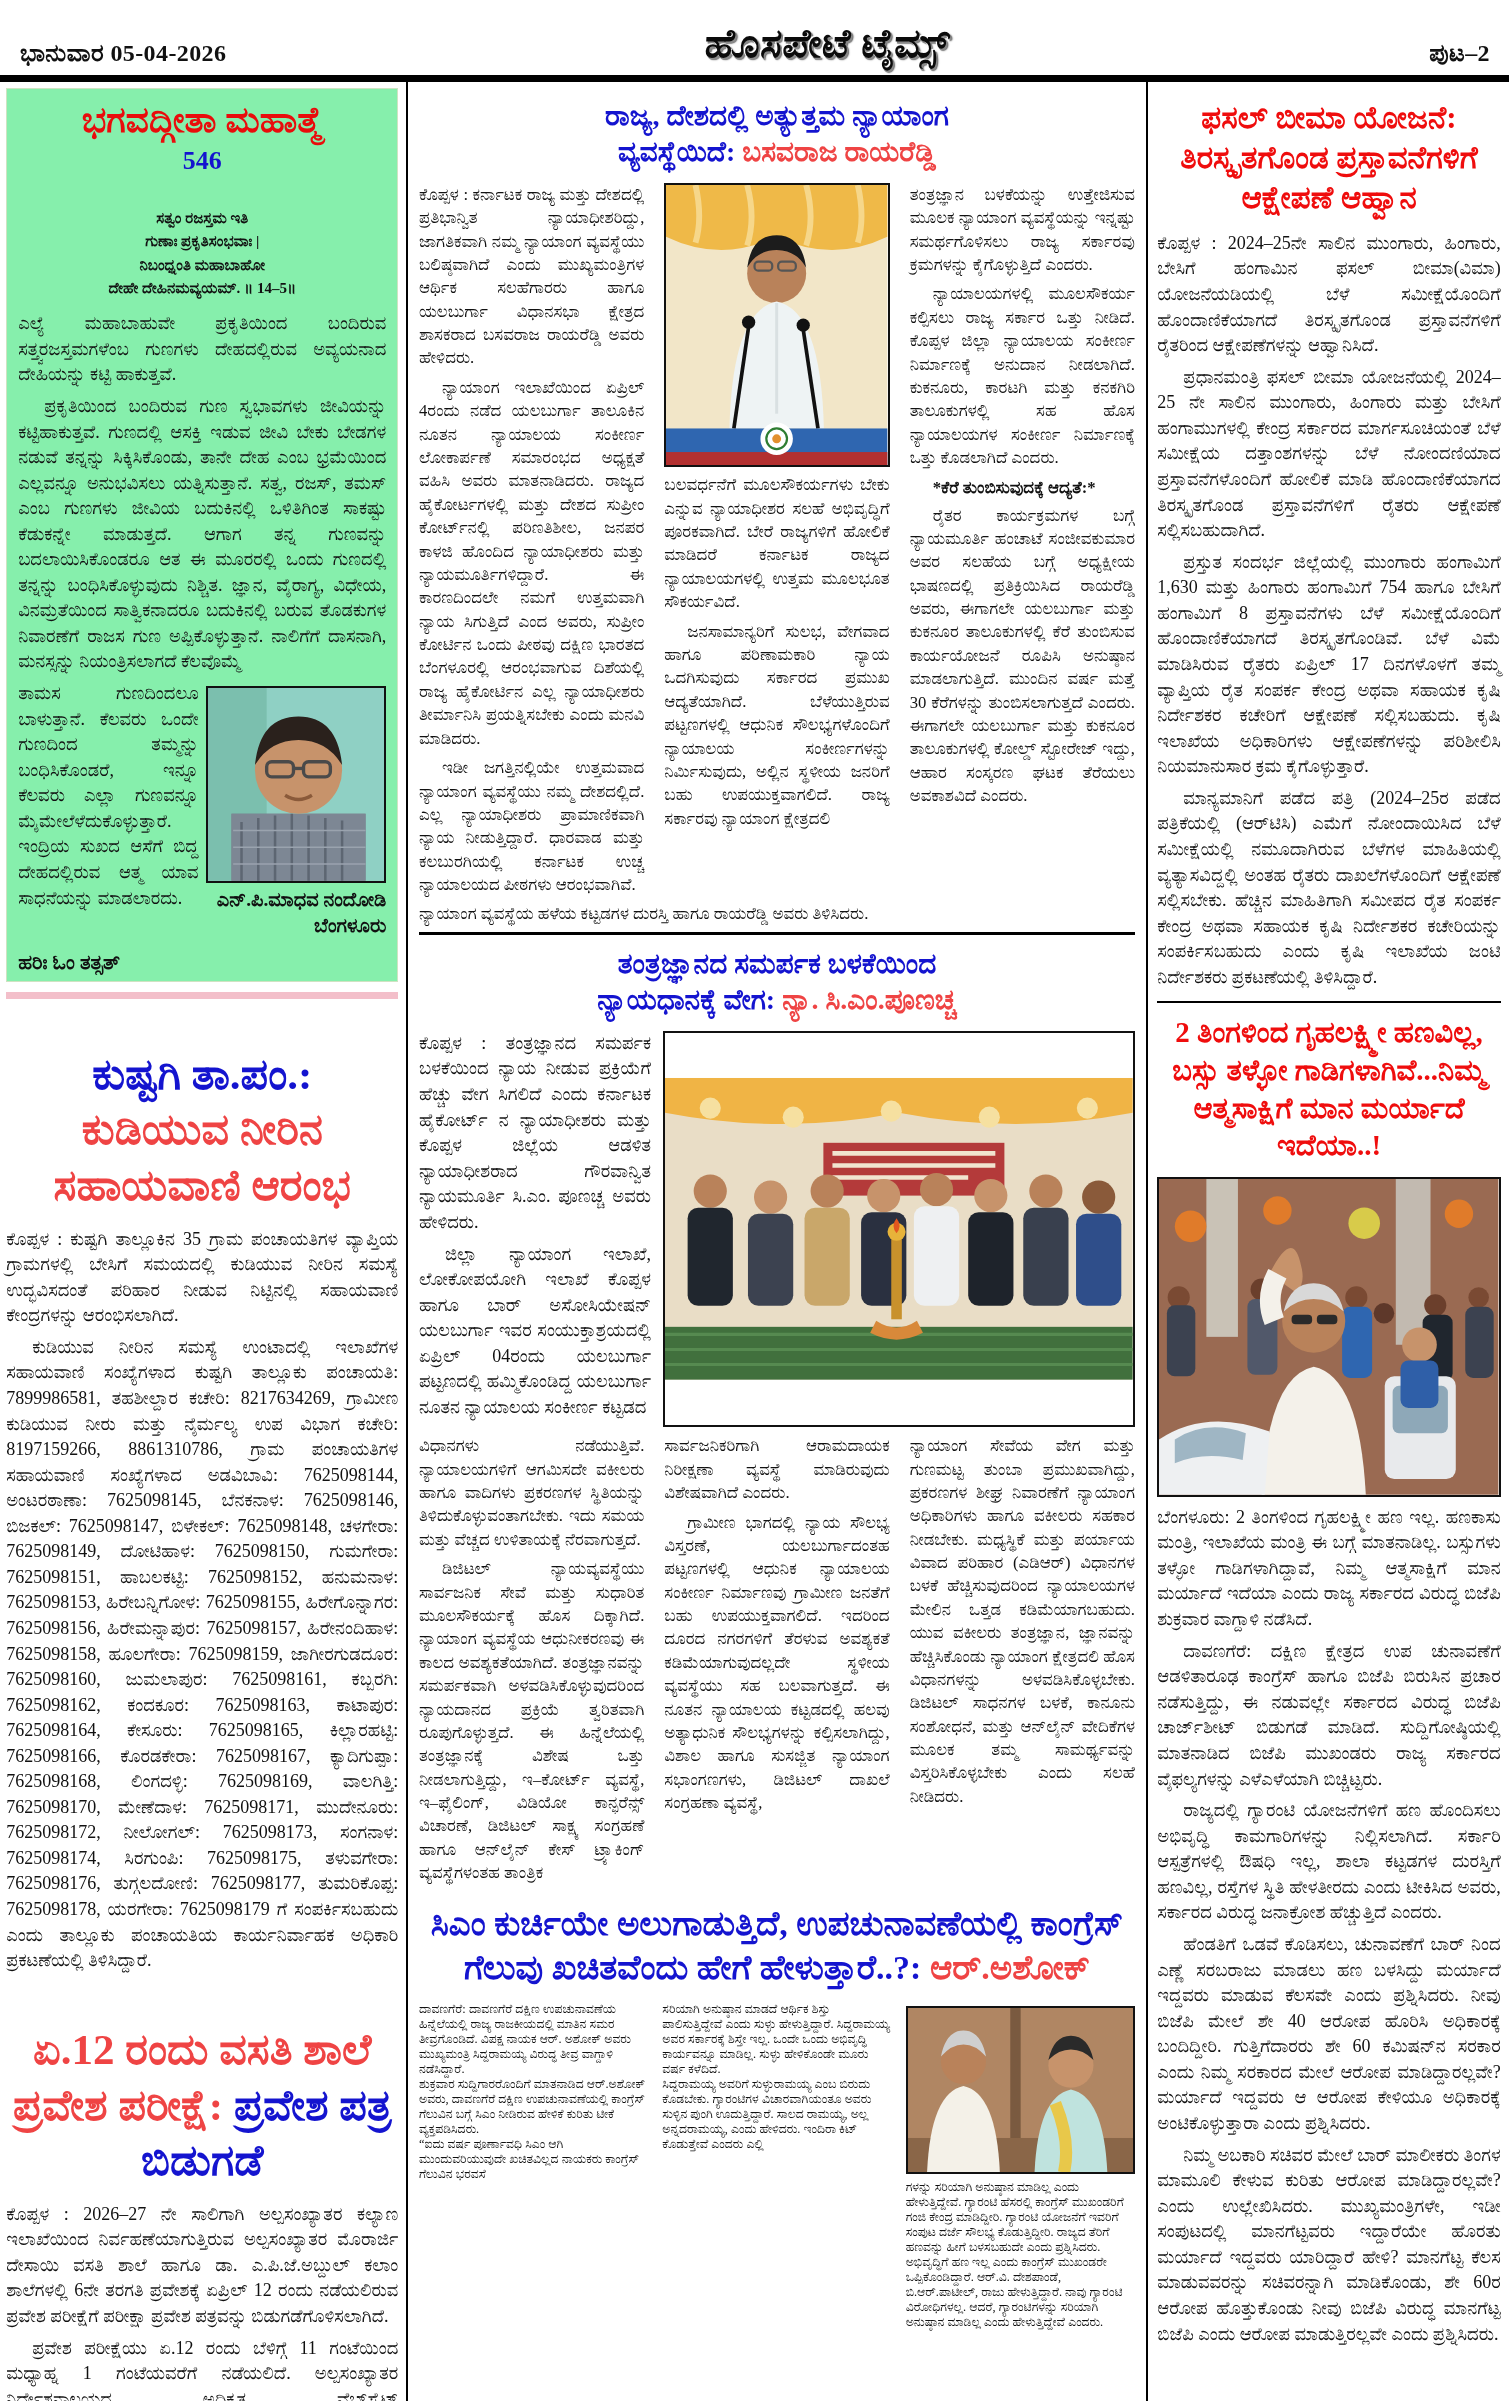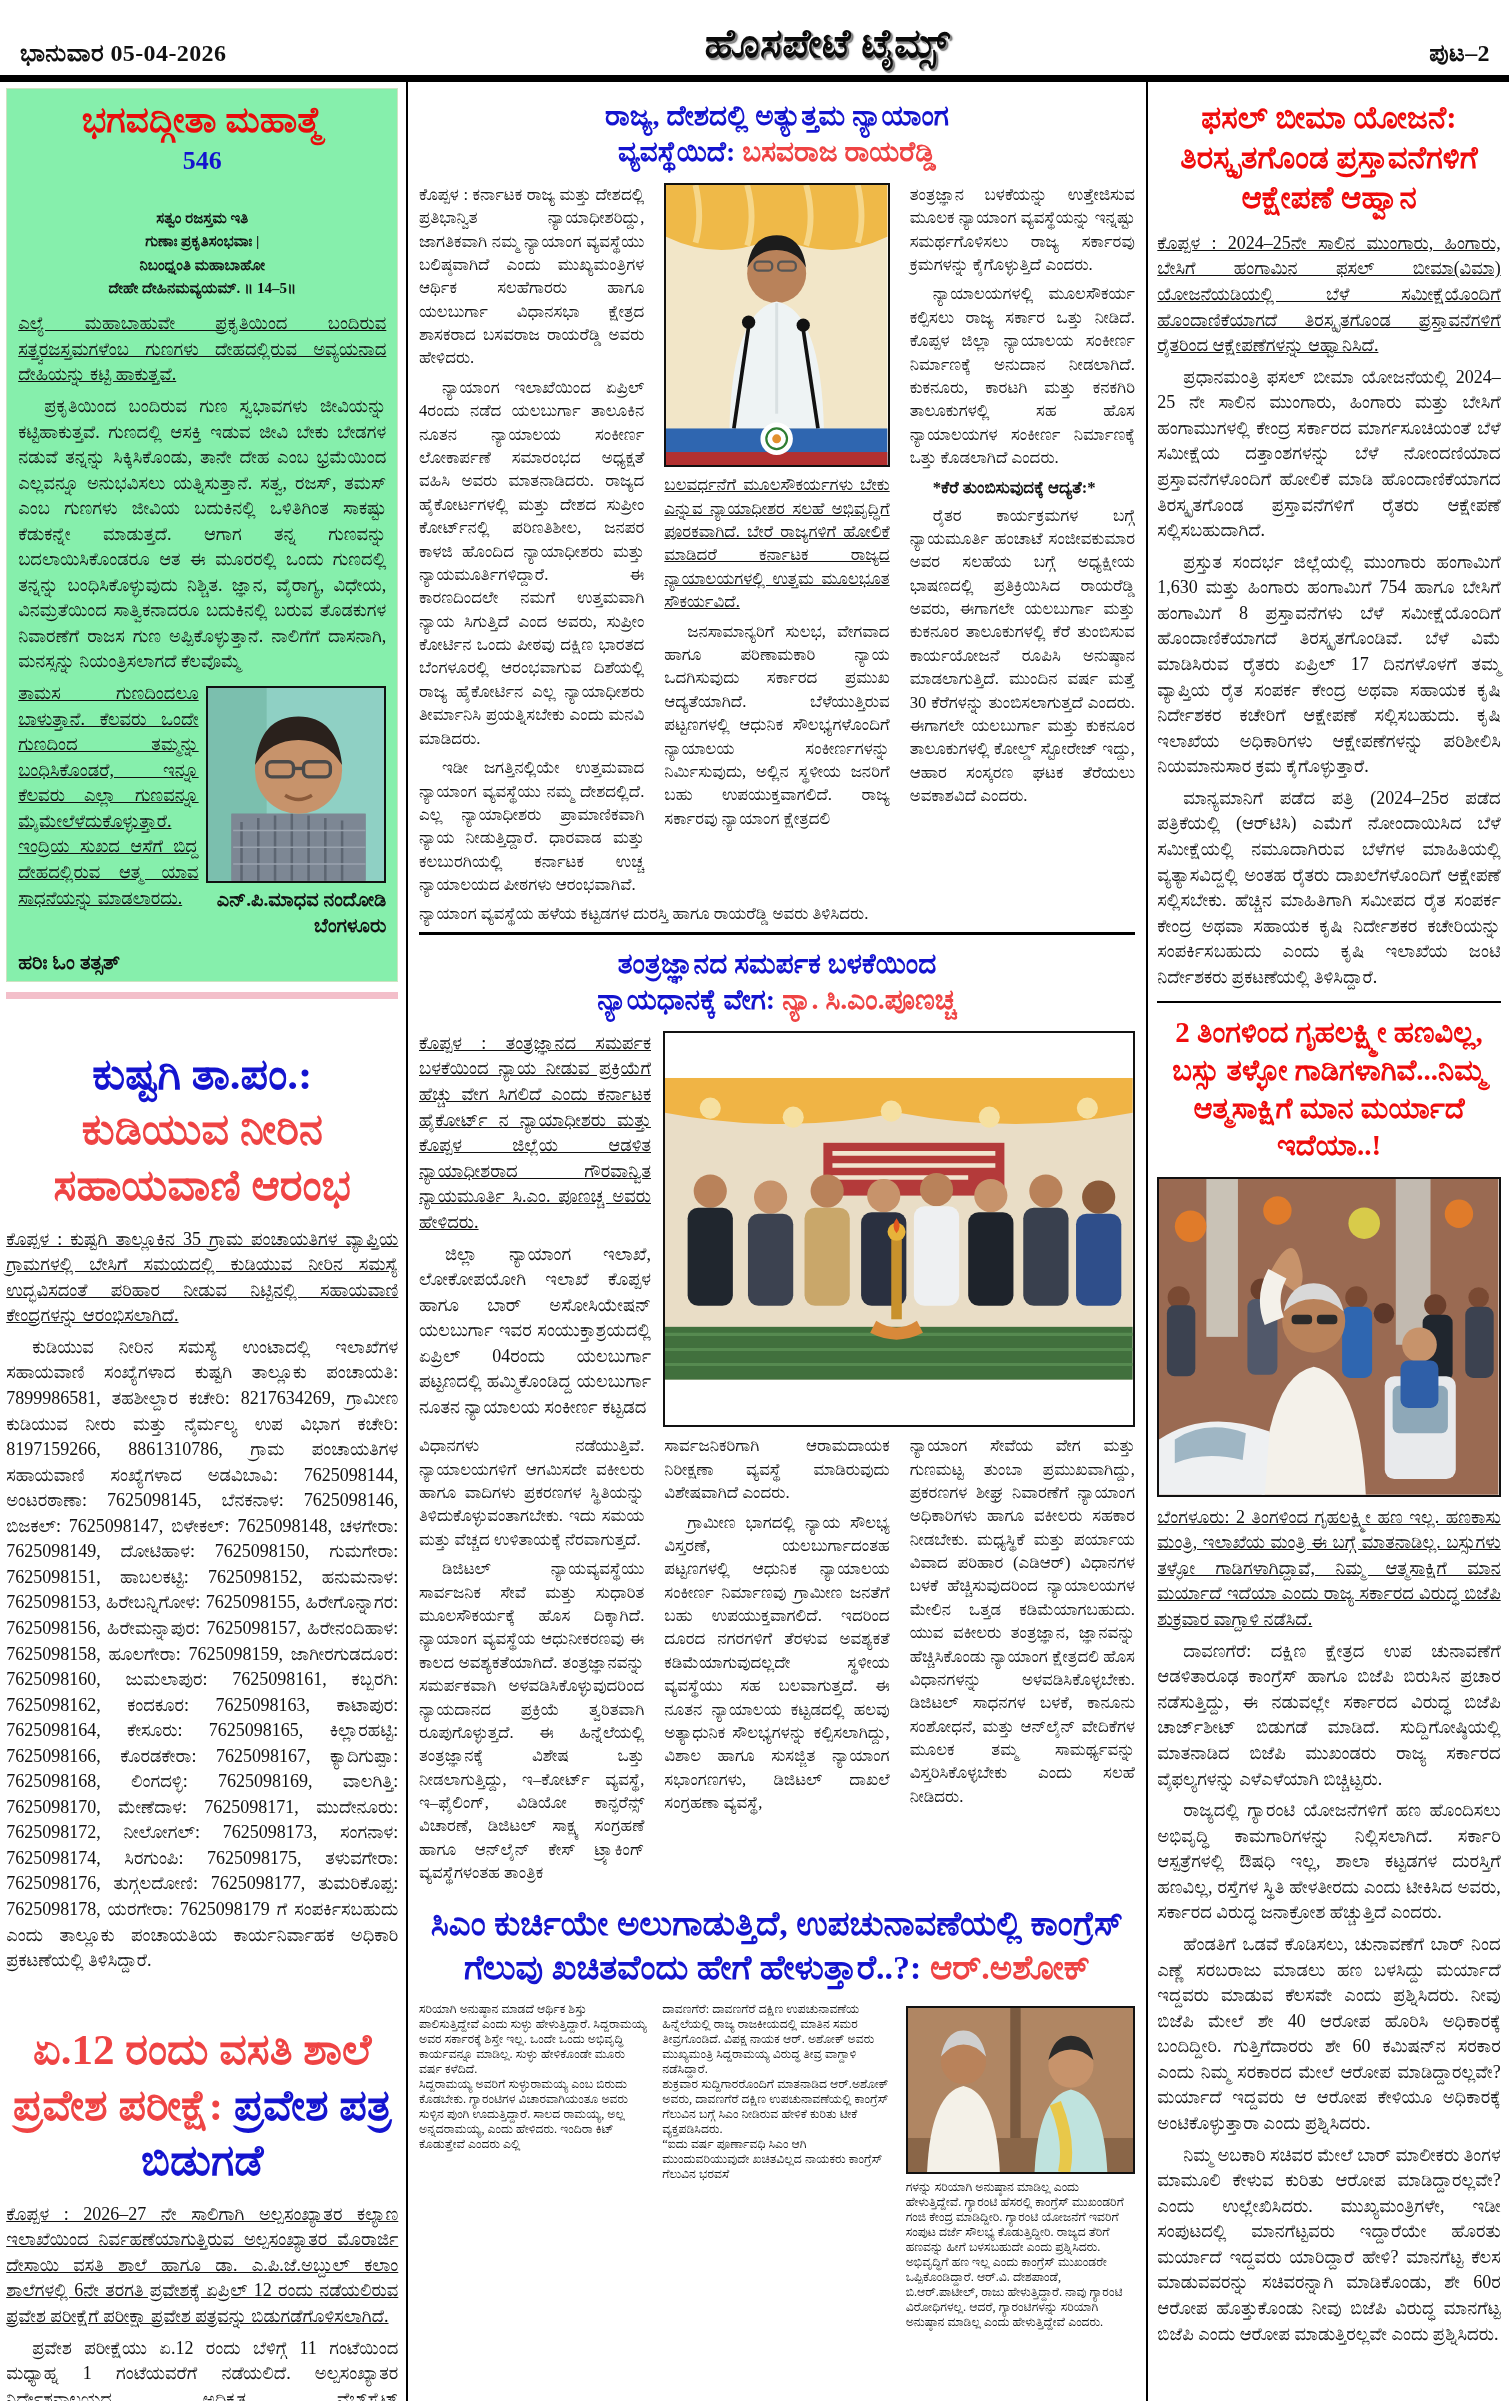--- a/index.html
+++ b/index.html
@@ -20,21 +20,21 @@
   
   .zones { display: flex; flex: 1; align-items: stretch; }
   .zone-left   { width: 406px; padding: 6.2px 7.7px 7.7px 6.2px; }
   .zone-center { width: 742px; padding: 4.6px 11px 7.7px 11px;
                  border-left: 2.3px solid #000; border-right: 2.3px solid #000; }
   .zone-right  { flex: 1; padding: 4.6px 9.3px 7.7px 9.3px; }
 
   p.body-par, .gen-par p { font-size: 18px; line-height: 1.42; text-align: justify;
                            text-justify: inter-word; margin-bottom: 6.2px; }
   .gen-par p { text-indent: 26px; }
-  .nohang p:first-child { text-indent: 0; text-decoration: underline; }
+  .nohang p:first-child { text-indent: 0; }
 
   
   .gita { background: #86efac; border: 0.8px solid #cfe3c2; padding: 11px 11px 7.7px 11px; }
   .gita-title { color: #e90c0c; font-size: 36px; font-weight: 800; text-align: center; line-height: 1.15; }
   .gita-num { color: #1414cf; font-size: 26px; font-weight: 800; text-align: center; margin: 4.6px 0 31px 0; }
   .verse { text-align: center; font-weight: bold; font-size: 15px; line-height: 1.55; margin-bottom: 11px; }
   .gita-media { overflow: hidden; margin-top: 4.6px; }
   .gita-photo-wrap { float: right; width: 180px; margin: 4.6px 0 0 7.7px; }
   .photo { border: 2.3px solid #111; display: block; width: 100%; }
   .gita-cap { text-align: right; font-weight: bold; font-size: 19.4px; line-height: 1.35; margin-top: 4.6px; }
@@ -283,27 +283,27 @@
         </div>
       </div>
 
       <div>
         <div class="hl hl-mid">
           <span class="b">ಸಿಎಂ ಕುರ್ಚಿಯೇ ಅಲುಗಾಡುತ್ತಿದೆ, ಉಪಚುನಾವಣೆಯಲ್ಲಿ ಕಾಂಗ್ರೆಸ್</span><br>
           <span class="b">ಗೆಲುವು ಖಚಿತವೆಂದು ಹೇಗೆ ಹೇಳುತ್ತಾರೆ..?: </span><span class="r">ಆರ್.ಅಶೋಕ್</span>
         </div>
         <div class="a3-wrap">
           <div class="first">
-              <p>ಸರಿಯಾಗಿ ಅನುಷ್ಠಾನ ಮಾಡದೆ ಆರ್ಥಿಕ ಶಿಸ್ತು ಪಾಲಿಸುತ್ತಿದ್ದೇವೆ ಎಂದು ಸುಳ್ಳು ಹೇಳುತ್ತಿದ್ದಾರೆ. ಸಿದ್ದರಾಮಯ್ಯ ಅವರ ಸರ್ಕಾರಕ್ಕೆ ಶಿಸ್ತೇ ಇಲ್ಲ. ಒಂದೇ ಒಂದು ಅಭಿವೃದ್ಧಿ ಕಾರ್ಯವನ್ನೂ ಮಾಡಿಲ್ಲ. ಸುಳ್ಳು ಹೇಳಿಕೊಂಡೇ ಮೂರು ವರ್ಷ ಕಳೆದಿದೆ.</p>
-              <p>ಸಿದ್ದರಾಮಯ್ಯ ಅವರಿಗೆ ಸುಳ್ಳುರಾಮಯ್ಯ ಎಂಬ ಬಿರುದು ಕೊಡಬೇಕು. ಗ್ಯಾರಂಟಿಗಳ ವಿಚಾರವಾಗಿಯಂತೂ ಅವರು ಸುಳ್ಳಿನ ಪುಂಗಿ ಊದುತ್ತಿದ್ದಾರೆ. ಸಾಲದ ರಾಮಯ್ಯ, ಅಲ್ಲ ಅನ್ನದರಾಮಯ್ಯ, ಎಂದು ಹೇಳಿದರು. ಇಂದಿರಾ ಕಿಟ್ ಕೊಡುತ್ತೇವೆ ಎಂದರು ಎಲ್ಲಿ</p>
-            </div>
-          <div class="first">
               <p>ದಾವಣಗೆರೆ: ದಾವಣಗೆರೆ ದಕ್ಷಿಣ ಉಪಚುನಾವಣೆಯ ಹಿನ್ನೆಲೆಯಲ್ಲಿ ರಾಜ್ಯ ರಾಜಕೀಯದಲ್ಲಿ ಮಾತಿನ ಸಮರ ತೀವ್ರಗೊಂಡಿದೆ. ವಿಪಕ್ಷ ನಾಯಕ ಆರ್. ಅಶೋಕ್ ಅವರು ಮುಖ್ಯಮಂತ್ರಿ ಸಿದ್ದರಾಮಯ್ಯ ವಿರುದ್ಧ ತೀವ್ರ ವಾಗ್ದಾಳಿ ನಡೆಸಿದ್ದಾರೆ.</p>
               <p>ಶುಕ್ರವಾರ ಸುದ್ದಿಗಾರರೊಂದಿಗೆ ಮಾತನಾಡಿದ ಆರ್.ಅಶೋಕ್ ಅವರು, ದಾವಣಗೆರೆ ದಕ್ಷಿಣ ಉಪಚುನಾವಣೆಯಲ್ಲಿ ಕಾಂಗ್ರೆಸ್ ಗೆಲುವಿನ ಬಗ್ಗೆ ಸಿಎಂ ನೀಡಿರುವ ಹೇಳಿಕೆ ಕುರಿತು ಟೀಕೆ ವ್ಯಕ್ತಪಡಿಸಿದರು.</p>
               <p>“ಐದು ವರ್ಷ ಪೂರ್ಣಾವಧಿ ಸಿಎಂ ಆಗಿ ಮುಂದುವರಿಯುವುದೇ ಖಚಿತವಿಲ್ಲದ ನಾಯಕರು ಕಾಂಗ್ರೆಸ್ ಗೆಲುವಿನ ಭರವಸೆ</p>
+            </div>
+          <div class="first">
+              <p>ಸರಿಯಾಗಿ ಅನುಷ್ಠಾನ ಮಾಡದೆ ಆರ್ಥಿಕ ಶಿಸ್ತು ಪಾಲಿಸುತ್ತಿದ್ದೇವೆ ಎಂದು ಸುಳ್ಳು ಹೇಳುತ್ತಿದ್ದಾರೆ. ಸಿದ್ದರಾಮಯ್ಯ ಅವರ ಸರ್ಕಾರಕ್ಕೆ ಶಿಸ್ತೇ ಇಲ್ಲ. ಒಂದೇ ಒಂದು ಅಭಿವೃದ್ಧಿ ಕಾರ್ಯವನ್ನೂ ಮಾಡಿಲ್ಲ. ಸುಳ್ಳು ಹೇಳಿಕೊಂಡೇ ಮೂರು ವರ್ಷ ಕಳೆದಿದೆ.</p>
+              <p>ಸಿದ್ದರಾಮಯ್ಯ ಅವರಿಗೆ ಸುಳ್ಳುರಾಮಯ್ಯ ಎಂಬ ಬಿರುದು ಕೊಡಬೇಕು. ಗ್ಯಾರಂಟಿಗಳ ವಿಚಾರವಾಗಿಯಂತೂ ಅವರು ಸುಳ್ಳಿನ ಪುಂಗಿ ಊದುತ್ತಿದ್ದಾರೆ. ಸಾಲದ ರಾಮಯ್ಯ, ಅಲ್ಲ ಅನ್ನದರಾಮಯ್ಯ, ಎಂದು ಹೇಳಿದರು. ಇಂದಿರಾ ಕಿಟ್ ಕೊಡುತ್ತೇವೆ ಎಂದರು ಎಲ್ಲಿ</p>
             </div>
           <div>
             <div class="smallphoto-wrap">
               <svg class="photo" viewBox="0 0 260 190" xmlns="http://www.w3.org/2000/svg">
                 <rect width="260" height="190" fill="#b08663"></rect>
                 <rect x="118" y="0" width="12" height="190" fill="#7a5a40"></rect>
                 <rect x="0" y="150" width="260" height="40" fill="#8a6648"></rect>
                 <circle cx="64" cy="62" r="26" fill="#b9825a"></circle>
                 <path d="M38 56 q6 -30 26 -30 q20 0 26 30 q-12 -14 -26 -14 q-14 0 -26 14" fill="#cfcfcf"></path>
                 <path d="M22 190 q4 -92 42 -100 q38 8 42 100 z" fill="#f4f1e8"></path>

